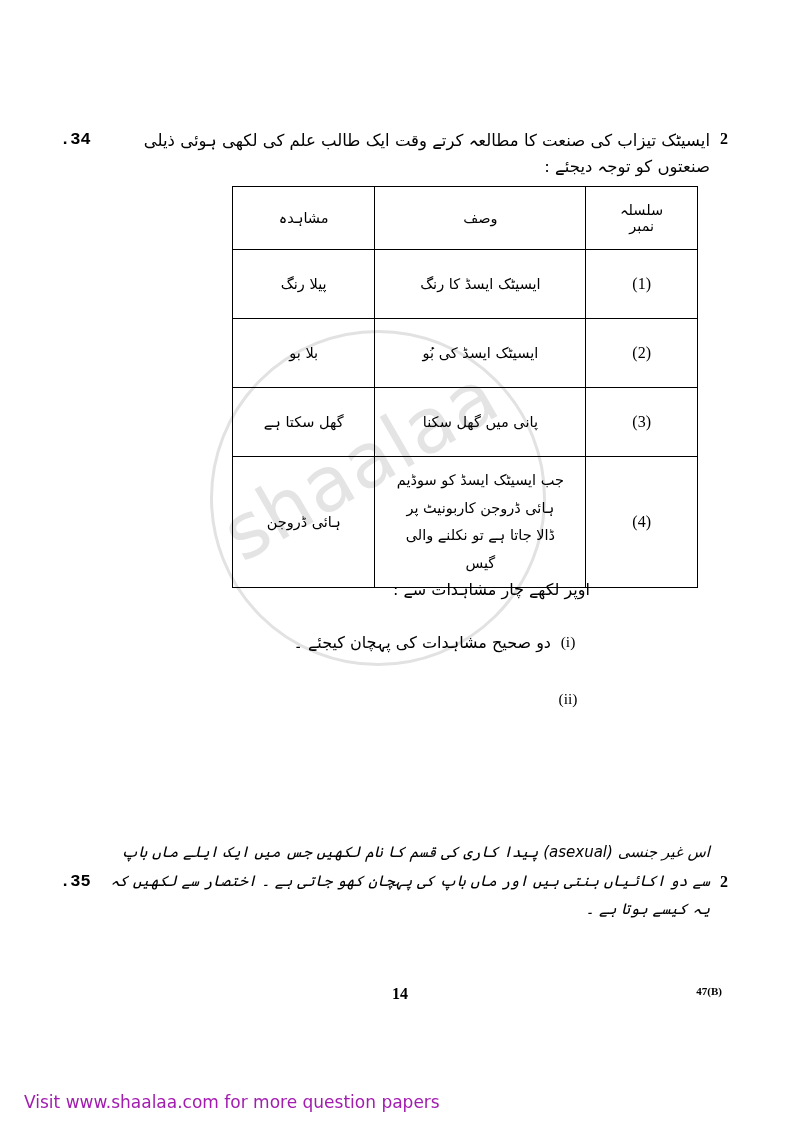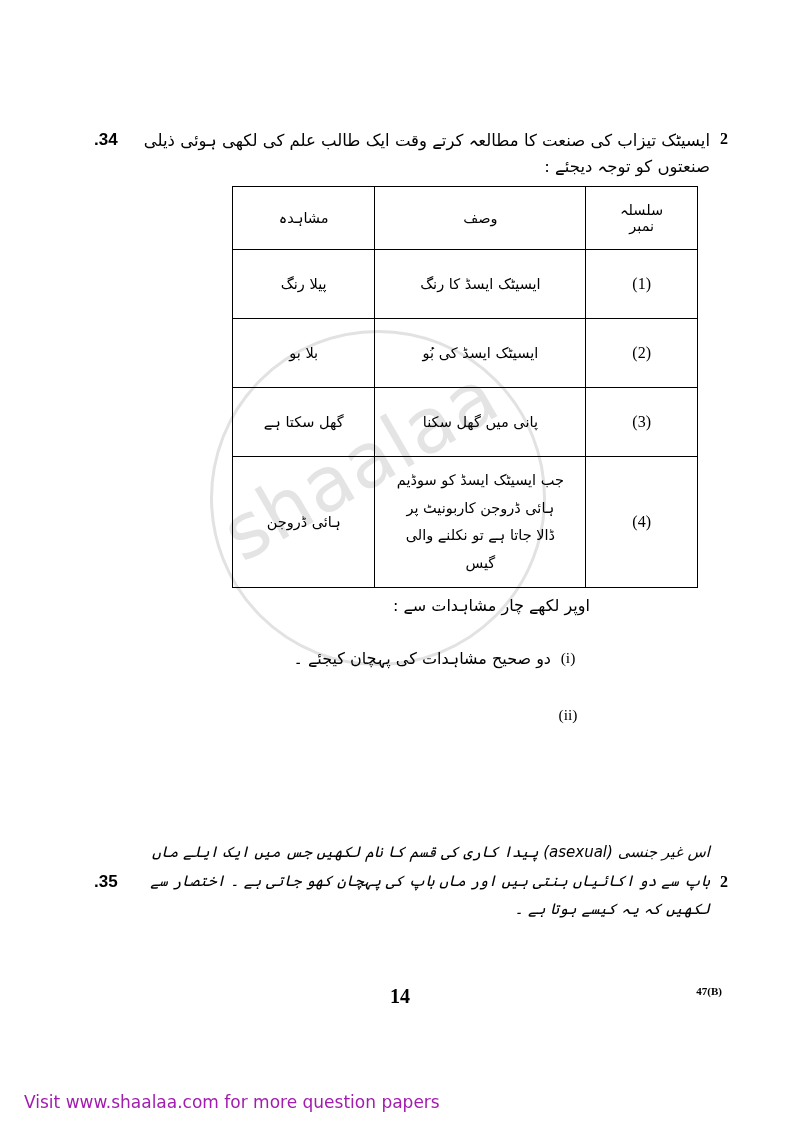--- a/index.html
+++ b/index.html
@@ -61,26 +61,25 @@
     left: 60px;
     top: 128px;
     width: 690px;
     display: flex;
     flex-direction: row-reverse;
     align-items: flex-start;
     justify-content: flex-start;
     direction: rtl;
   }
   .q-num {
-    font-family: Liberation Sans, sans-serif;
+    font-family: Liberation Mono, monospace;
     font-size: 17px;
     font-weight: bold;
     white-space: nowrap;
     padding-top: 2px;
-    margin-left: 34px;
   }
   .q-text {
     flex: 1;
     font-family: "DejaVu Sans", sans-serif;
     font-size: 16.5px;
     line-height: 1.6;
     direction: rtl;
     text-align: right;
     padding: 0 10px;
   }
@@ -123,21 +122,21 @@
     font-family: "Liberation Serif", serif;
     font-size: 16px;
   }
   .row-tall td { height: 48px; }
   .desc-two-line { line-height: 1.9; margin-top: 43px; }
 
   
   .after-table {
     position: absolute;
     left: 60px;
-    top: 596px;
+    top: 580px;
     width: 690px;
     direction: rtl;
     text-align: right;
     font-family: "DejaVu Sans", sans-serif;
     font-size: 16px;
   }
   .after-line {
     padding-right: 160px;
     margin-bottom: 34px;
   }
@@ -182,21 +181,21 @@
   }
 
   
   .page-number {
     position: absolute;
     left: 0;
     top: 985px;
     width: 800px;
     text-align: center;
     font-family: "Liberation Serif", serif;
-    font-size: 20px;
+    font-size: 16px;
     font-weight: bold;
   }
   .paper-code {
     position: absolute;
     right: 78px;
     top: 985px;
     font-family: "Liberation Serif", serif;
     font-size: 11px;
     font-weight: bold;
   }

